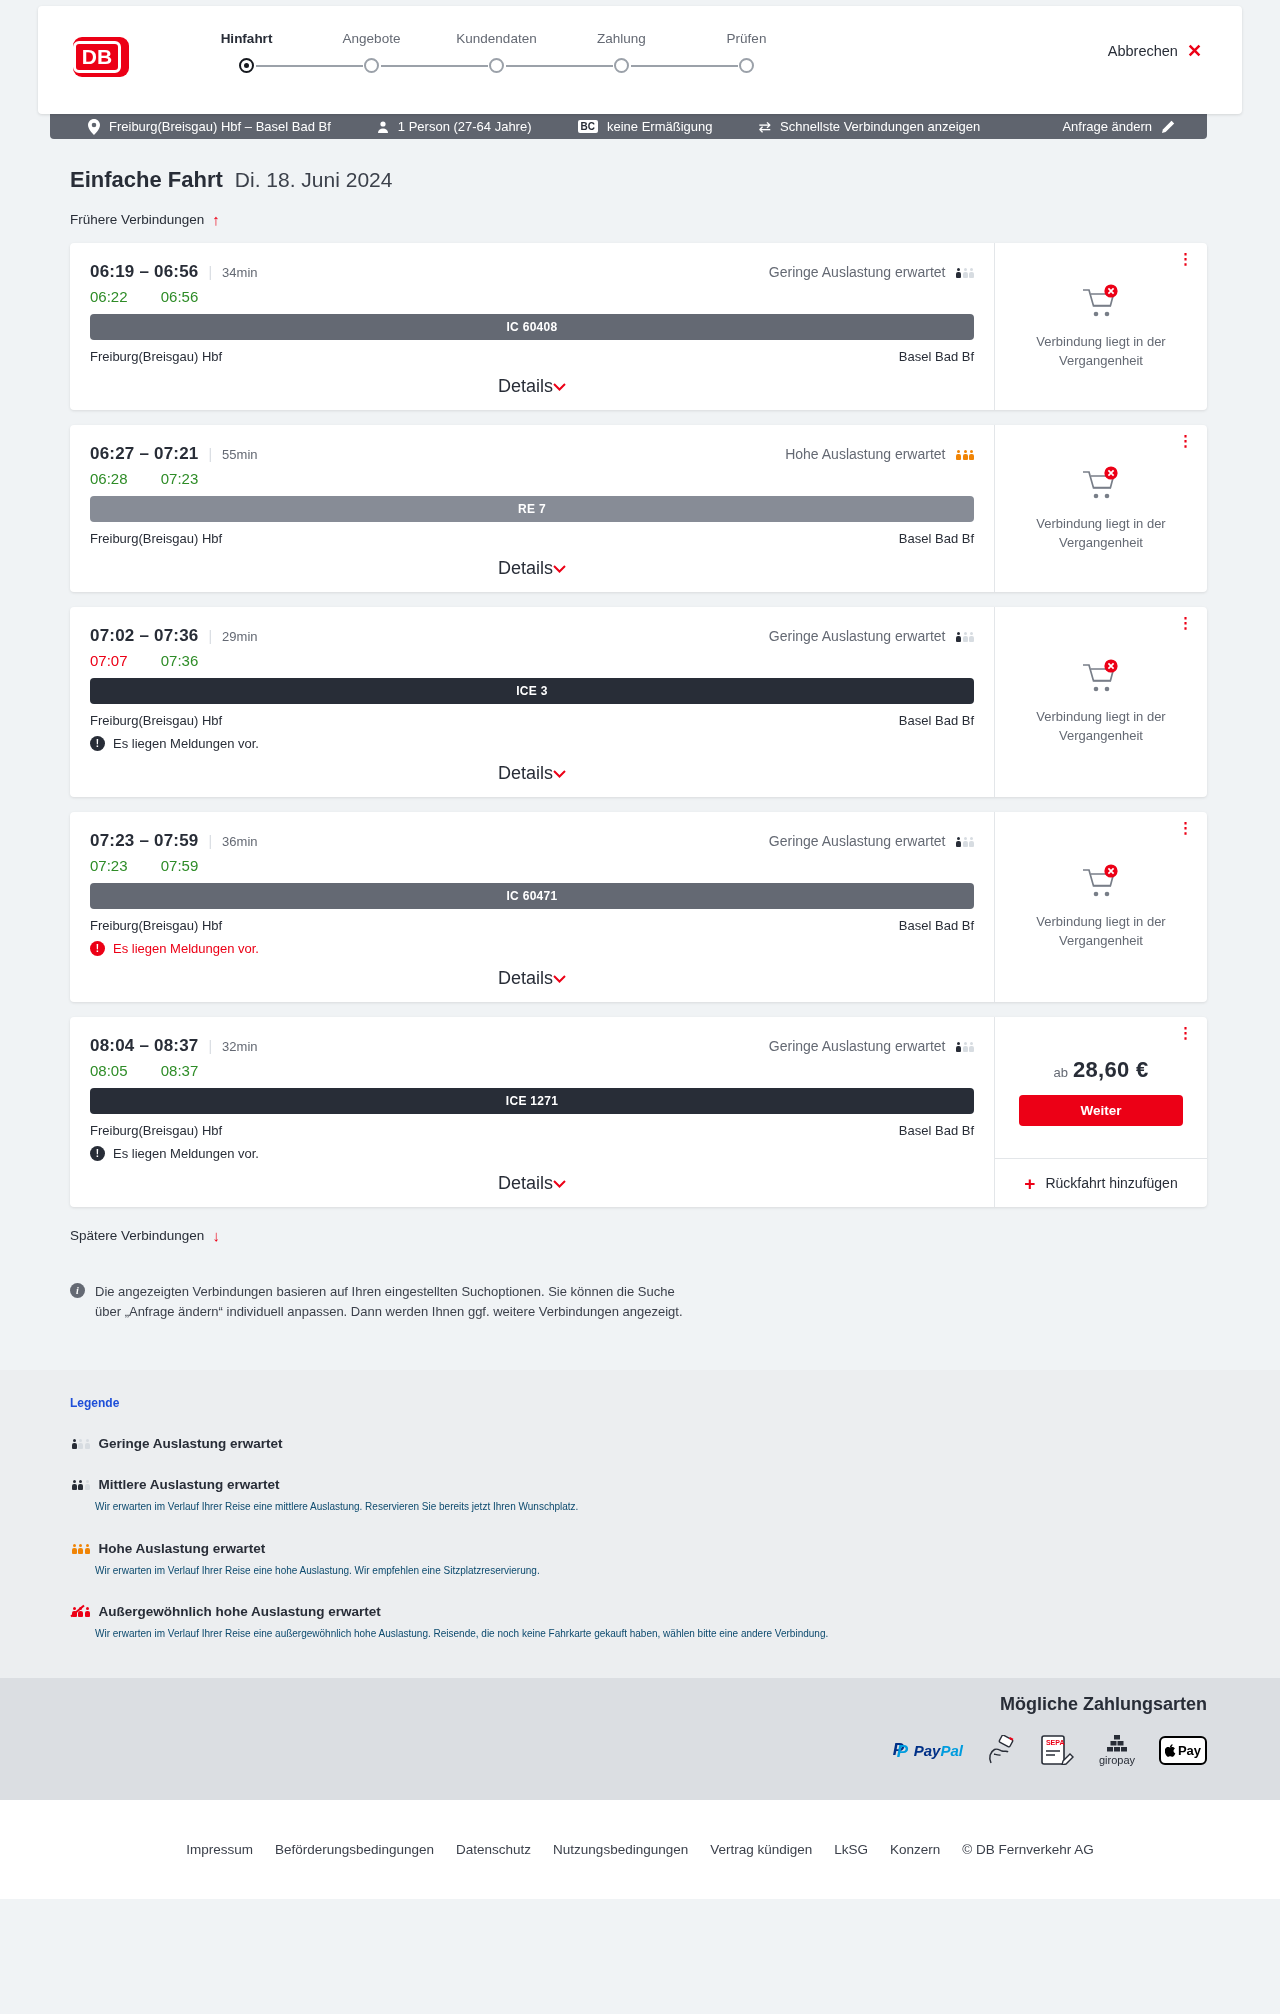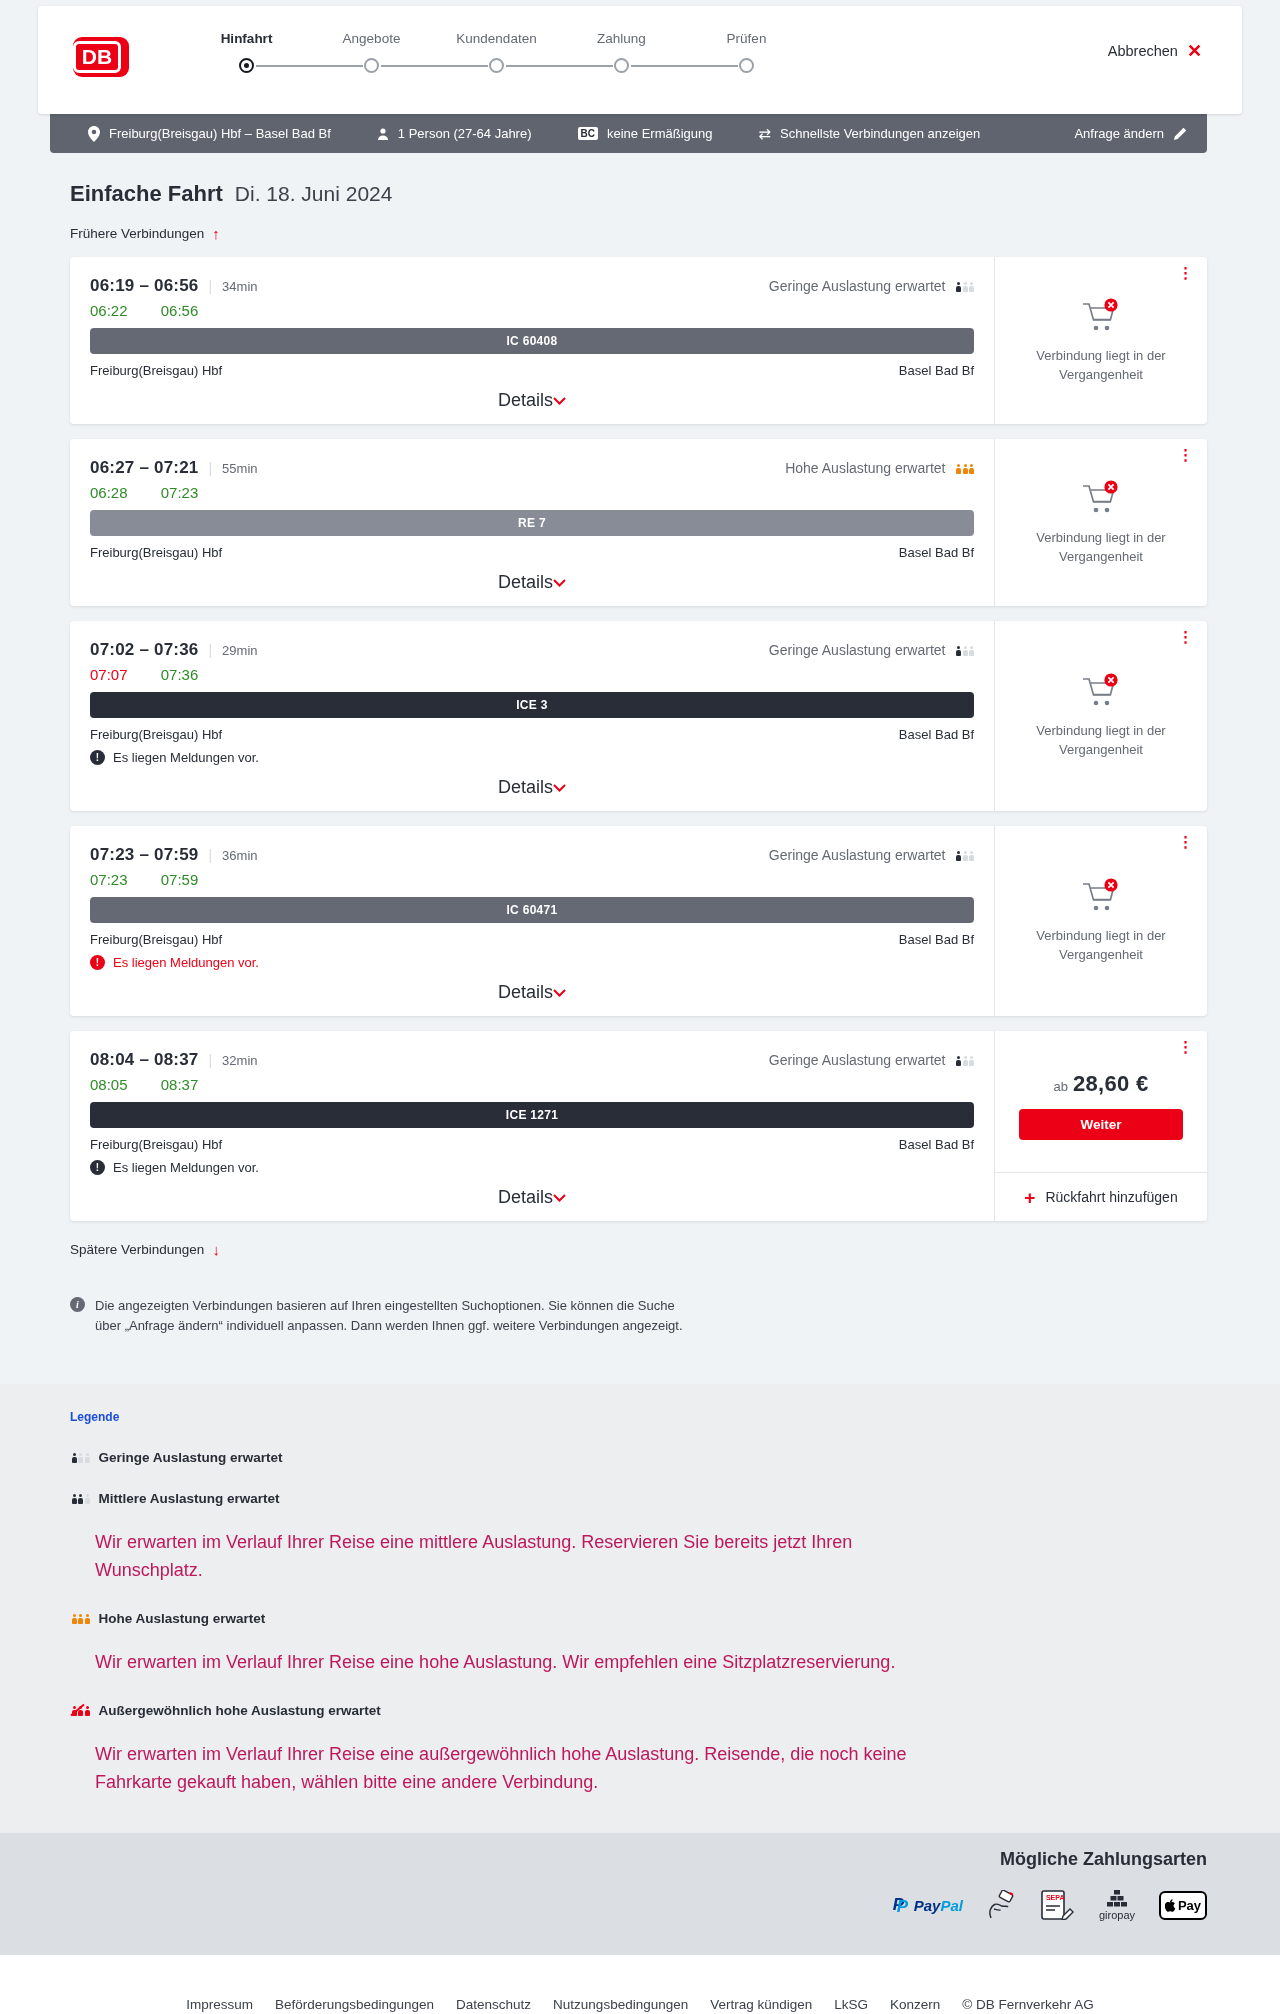--- a/index.html
+++ b/index.html
@@ -31,23 +31,23 @@
   .step.active .dot::after { content: ""; position: absolute; left: 3px; top: 3px;
     width: 5px; height: 5px; border-radius: 50%; background: #16191f; }
   .step:not(:last-child)::after { content: ""; position: absolute; top: 33.5px;
     left: calc(50% + 9px); width: calc(100% - 18px); height: 2px; background: #9ba1a9; }
   .cancel { margin-left: auto; margin-top: 36px; display: flex; align-items: center; gap: 9px;
     font-size: 14.5px; color: #282d37; cursor: pointer; }
   .cancel .x { color: #ec0016; font-size: 18px; font-weight: bold; line-height: 1; }
 
   
   .searchbar {
-    margin: 0 0 0 50px; width: 1157px; height: 39px; background: #5f646e;
+    margin: 0 0 0 50px; width: 1157px; height: 25px; background: #5f646e;
     border-radius: 0 0 4px 4px; display: flex; align-items: center;
-    padding: 0 20px 0 38px; color: #fff; font-size: 13px; gap: 10px;
+    padding: 0 32px 0 38px; color: #fff; font-size: 13px; gap: 10px;
   }
   .sb-item { display: flex; align-items: center; gap: 9px; margin-right: 36px; }
   .sb-item:last-child { margin-right: 0; }
   .bc-badge { background: #fff; color: #282d37; font-weight: bold; font-size: 10px;
     padding: 1px 3px; border-radius: 2px; }
   .swap-glyph { font-size: 15px; line-height: 1; }
   .sb-edit { margin-left: auto; display: flex; align-items: center; gap: 9px; cursor: pointer; }
 
   
   .main { width: 1137px; margin: 0 0 0 70px; }
@@ -129,21 +129,21 @@
     justify-content: center; margin-top: 1px; }
   .notice .txt { max-width: 590px; font-size: 13px; color: #3c414b; line-height: 1.55; }
 
   
   .legend-sec { margin-top: 48px; background: #eceef0; padding: 26px 0 36px 0; }
   .legend-inner { width: 1137px; margin-left: 70px; }
   .legend-title { font-size: 12px; color: #1d4ed8; font-weight: bold; }
   .legend-item { margin-top: 26px; }
   .legend-head { display: flex; align-items: center; gap: 9px; }
   .legend-head .t { font-size: 13.5px; font-weight: bold; }
-  .legend-desc { margin: 23px 0 0 25px; font-size: 18px; color: #be185d; line-height: 1.55; max-width: 860px; }
+  .legend-desc { margin: 7px 0 0 25px; font-size: 10px; color: #0c4a6e; line-height: 1.55; max-width: 860px; }
 
   
   .pay-sec { background: #dbdee2; padding: 16px 0 34px 0; }
   .pay-inner { width: 1137px; margin-left: 70px; display: flex; flex-direction: column;
     align-items: flex-end; }
   .pay-title { font-size: 18px; font-weight: bold; }
   .pay-icons { margin-top: 20px; display: flex; align-items: center; gap: 24px; }
   .pm { display: flex; align-items: center; }
   .pp-mark { position: relative; width: 17px; height: 20px; margin-right: 4px; }
   .pp-mark i { position: absolute; font-style: italic; font-weight: bold; font-size: 17px; }

